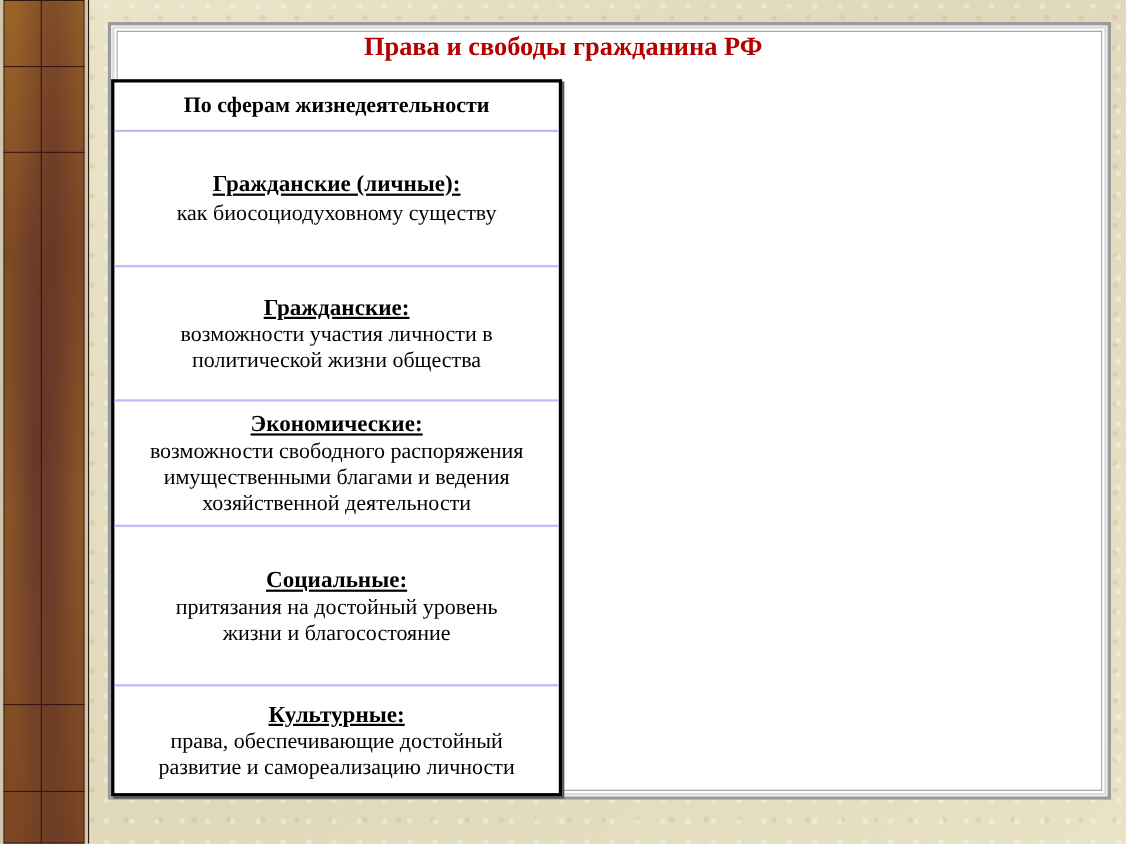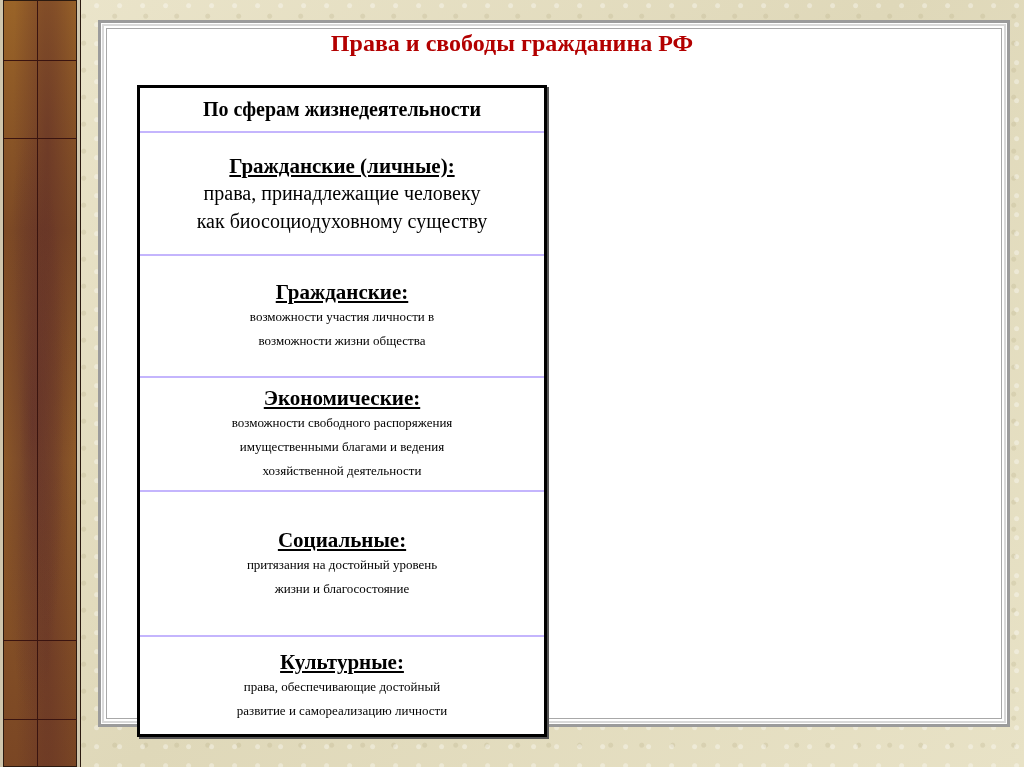--- a/index.html
+++ b/index.html
@@ -37,38 +37,37 @@
       outline: 2px solid #d9d9d9;
       outline-offset: -6px;
       box-shadow: inset 0 0 0 5px #ffffff, inset 0 0 0 6px #a8a8a8;
     }
     .title {
       position: absolute; left: 0; right: 0; top: 30px;
       text-align: center; font-size: 24px; font-weight: bold; color: #b30000;
       padding-left: 0;
     }
     .table {
-      position: absolute; left: 101px; top: 85px; width: 404px;
+      position: absolute; left: 101px; top: 72px; width: 404px;
       border: 3px solid #000;
       background: #fff;
       box-shadow: 2px 2px 0 #555;
-      margin-left: 36px;
     }
     .row {
       border-top: 2px solid #c4b5fd;
       text-align: center; color: #000;
       display: flex; flex-direction: column; justify-content: center;
     }
     .row:first-child { border-top: none; }
     .header-row { height: 43px; font-weight: bold; font-size: 20px; }
     .heading {
       font-weight: bold; text-decoration: underline; font-size: 21px; line-height: 26px;
     }
     .desc { font-size: 20px; line-height: 28px; }
-    .desc.small { font-size: 13px; line-height: 24px; }
+    .desc.small { font-size: 20px; line-height: 24px; }
   </style>
 </head>
 <body>
 
 <div class="side-strip">
   <div class="vline"></div>
   <div class="hline" style="top:60px"></div>
   <div class="hline" style="top:138px"></div>
   <div class="hline" style="top:640px"></div>
   <div class="hline" style="top:719px"></div>
@@ -78,28 +77,27 @@
 
 <div class="title">Права и свободы гражданина РФ</div>
 
 <div class="table">
   <div class="row header-row">
     <span>По сферам жизнедеятельности</span>
   </div>
 
   <div class="row" style="height:121px">
     <div class="heading">Гражданские (личные):</div>
-    <div class="desc">права, принадлежащие человеку</div>
     <div class="desc">как биосоциодуховному существу</div>
   </div>
 
   <div class="row" style="height:120px">
     <div class="heading">Гражданские:</div>
     <div class="desc small">возможности участия личности в</div>
-    <div class="desc small">возможности жизни общества</div>
+    <div class="desc small">политической жизни общества</div>
   </div>
 
   <div class="row" style="height:112px">
     <div class="heading">Экономические:</div>
     <div class="desc small">возможности свободного распоряжения</div>
     <div class="desc small">имущественными благами и ведения</div>
     <div class="desc small">хозяйственной деятельности</div>
   </div>
 
   <div class="row" style="height:143px">

